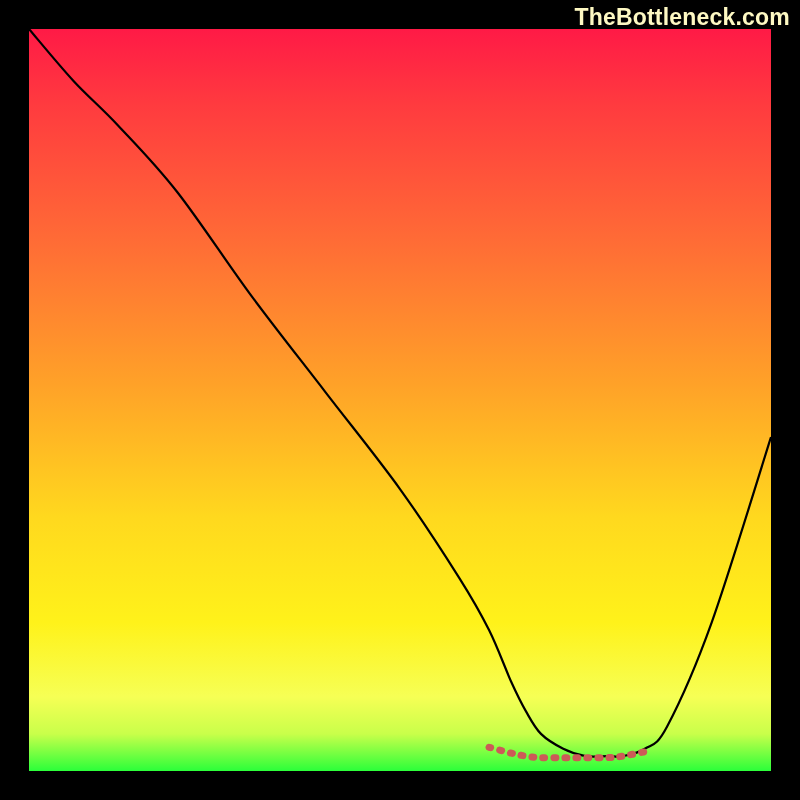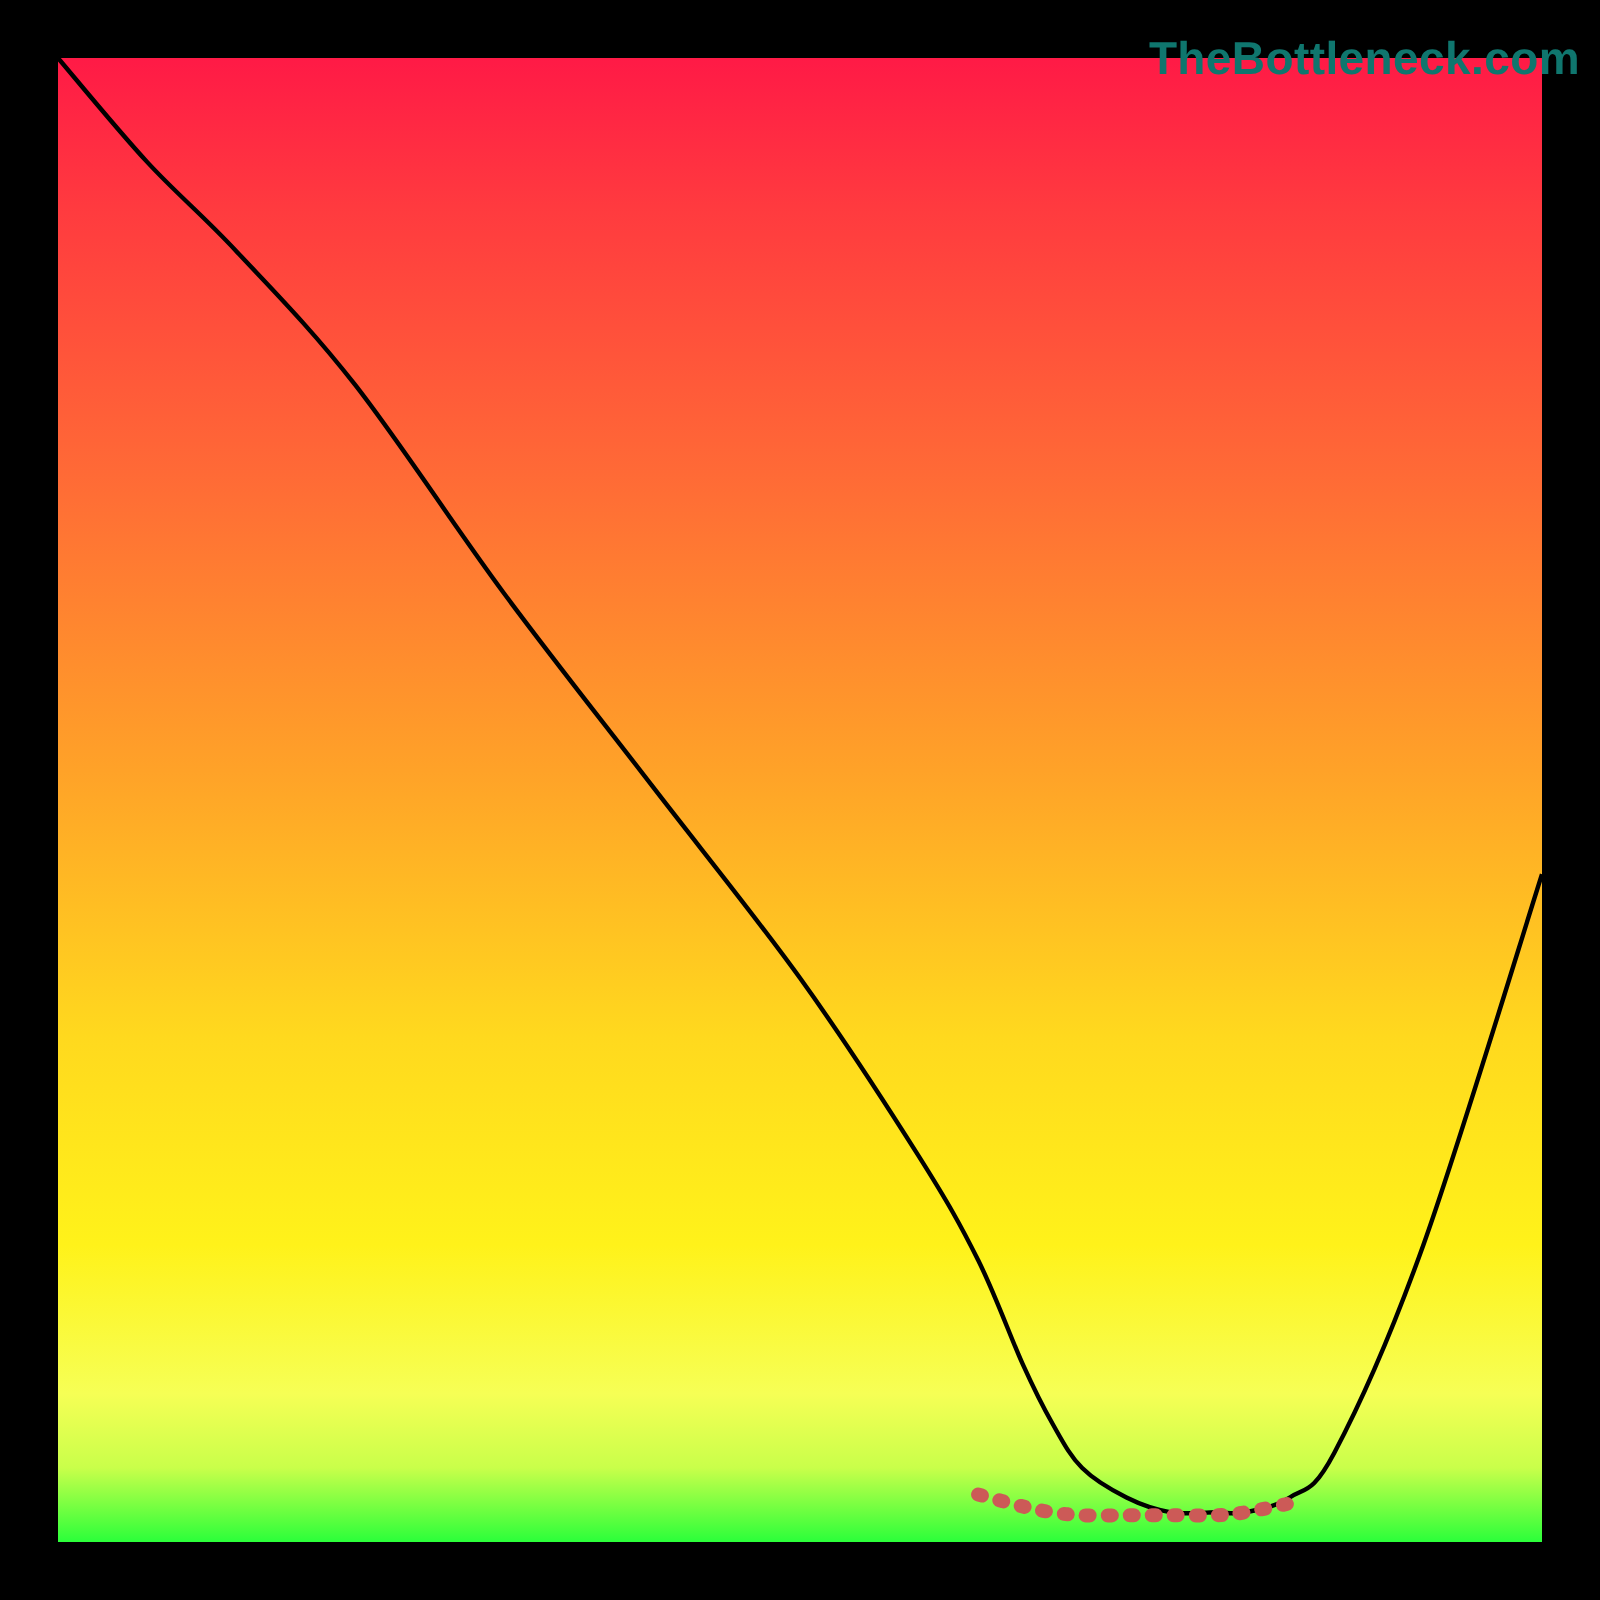--- a/index.html
+++ b/index.html
@@ -12,23 +12,23 @@
     overflow: hidden;
   }
   .frame {
     position: relative;
     width: 800px;
     height: 800px;
     background: #000;
   }
   .watermark {
     position: absolute;
-    top: 16px;
+    top: 4px;
     right: 10px;
-    color: #0f766e;
+    color: #fef9c3;
     font-size: 23px;
     font-weight: 600;
     letter-spacing: 0.2px;
     z-index: 5;
   }
   .plot {
     position: absolute;
     left: 29px;
     top: 29px;
     width: 742px;

